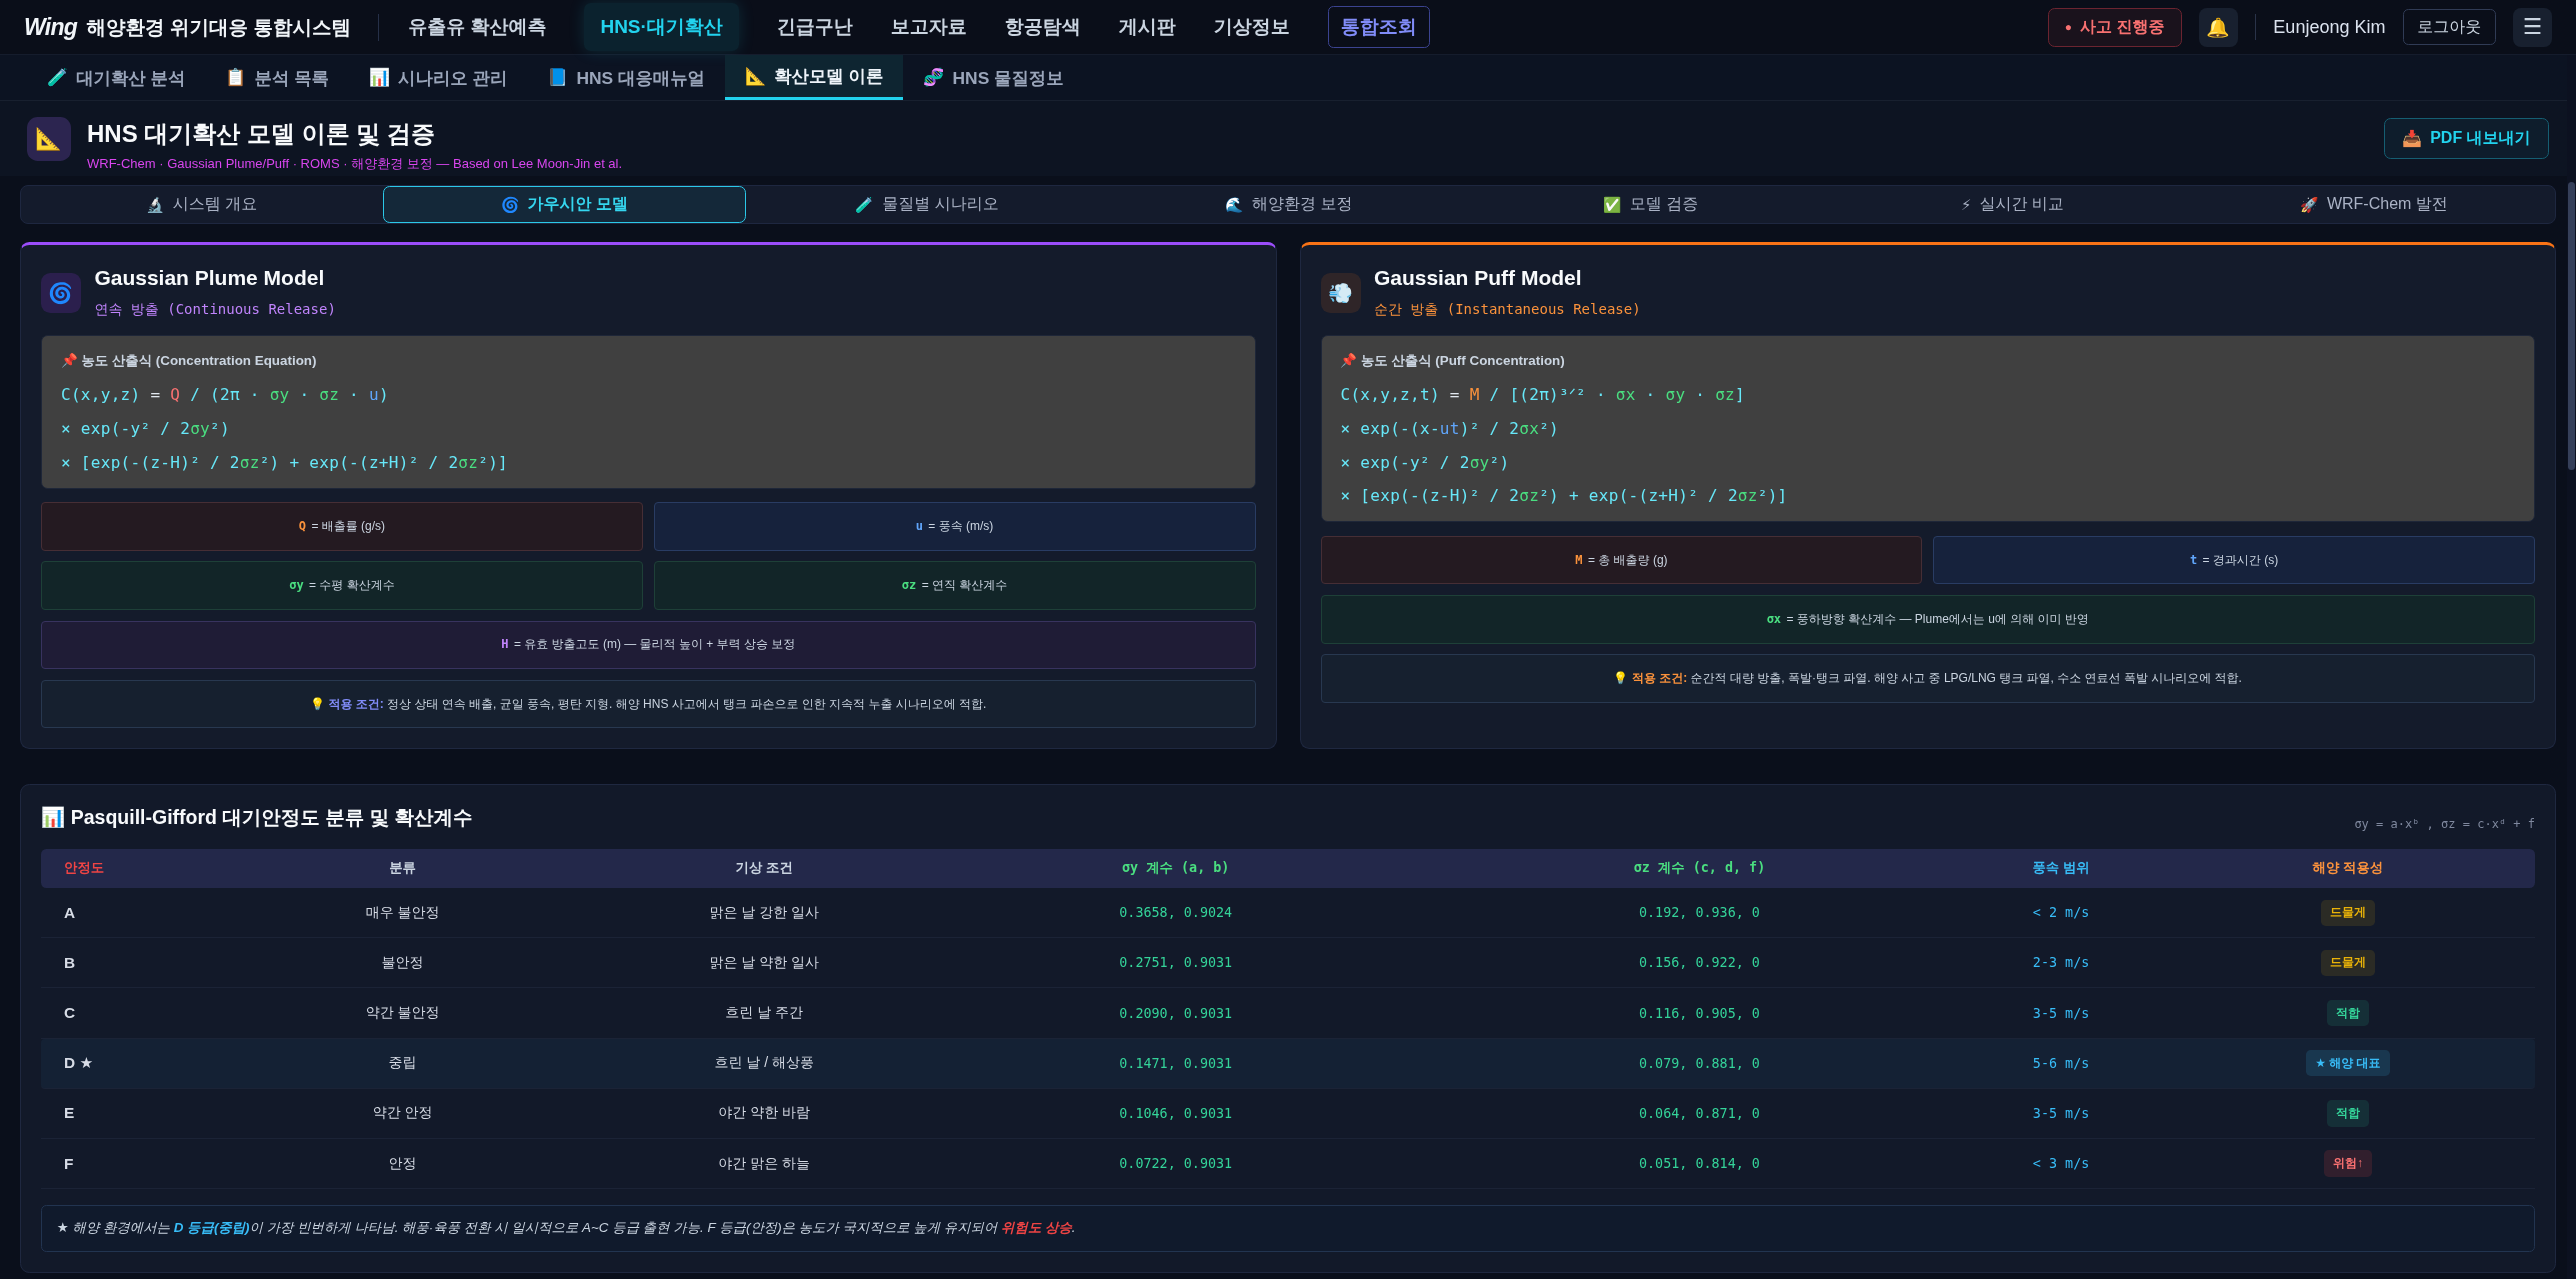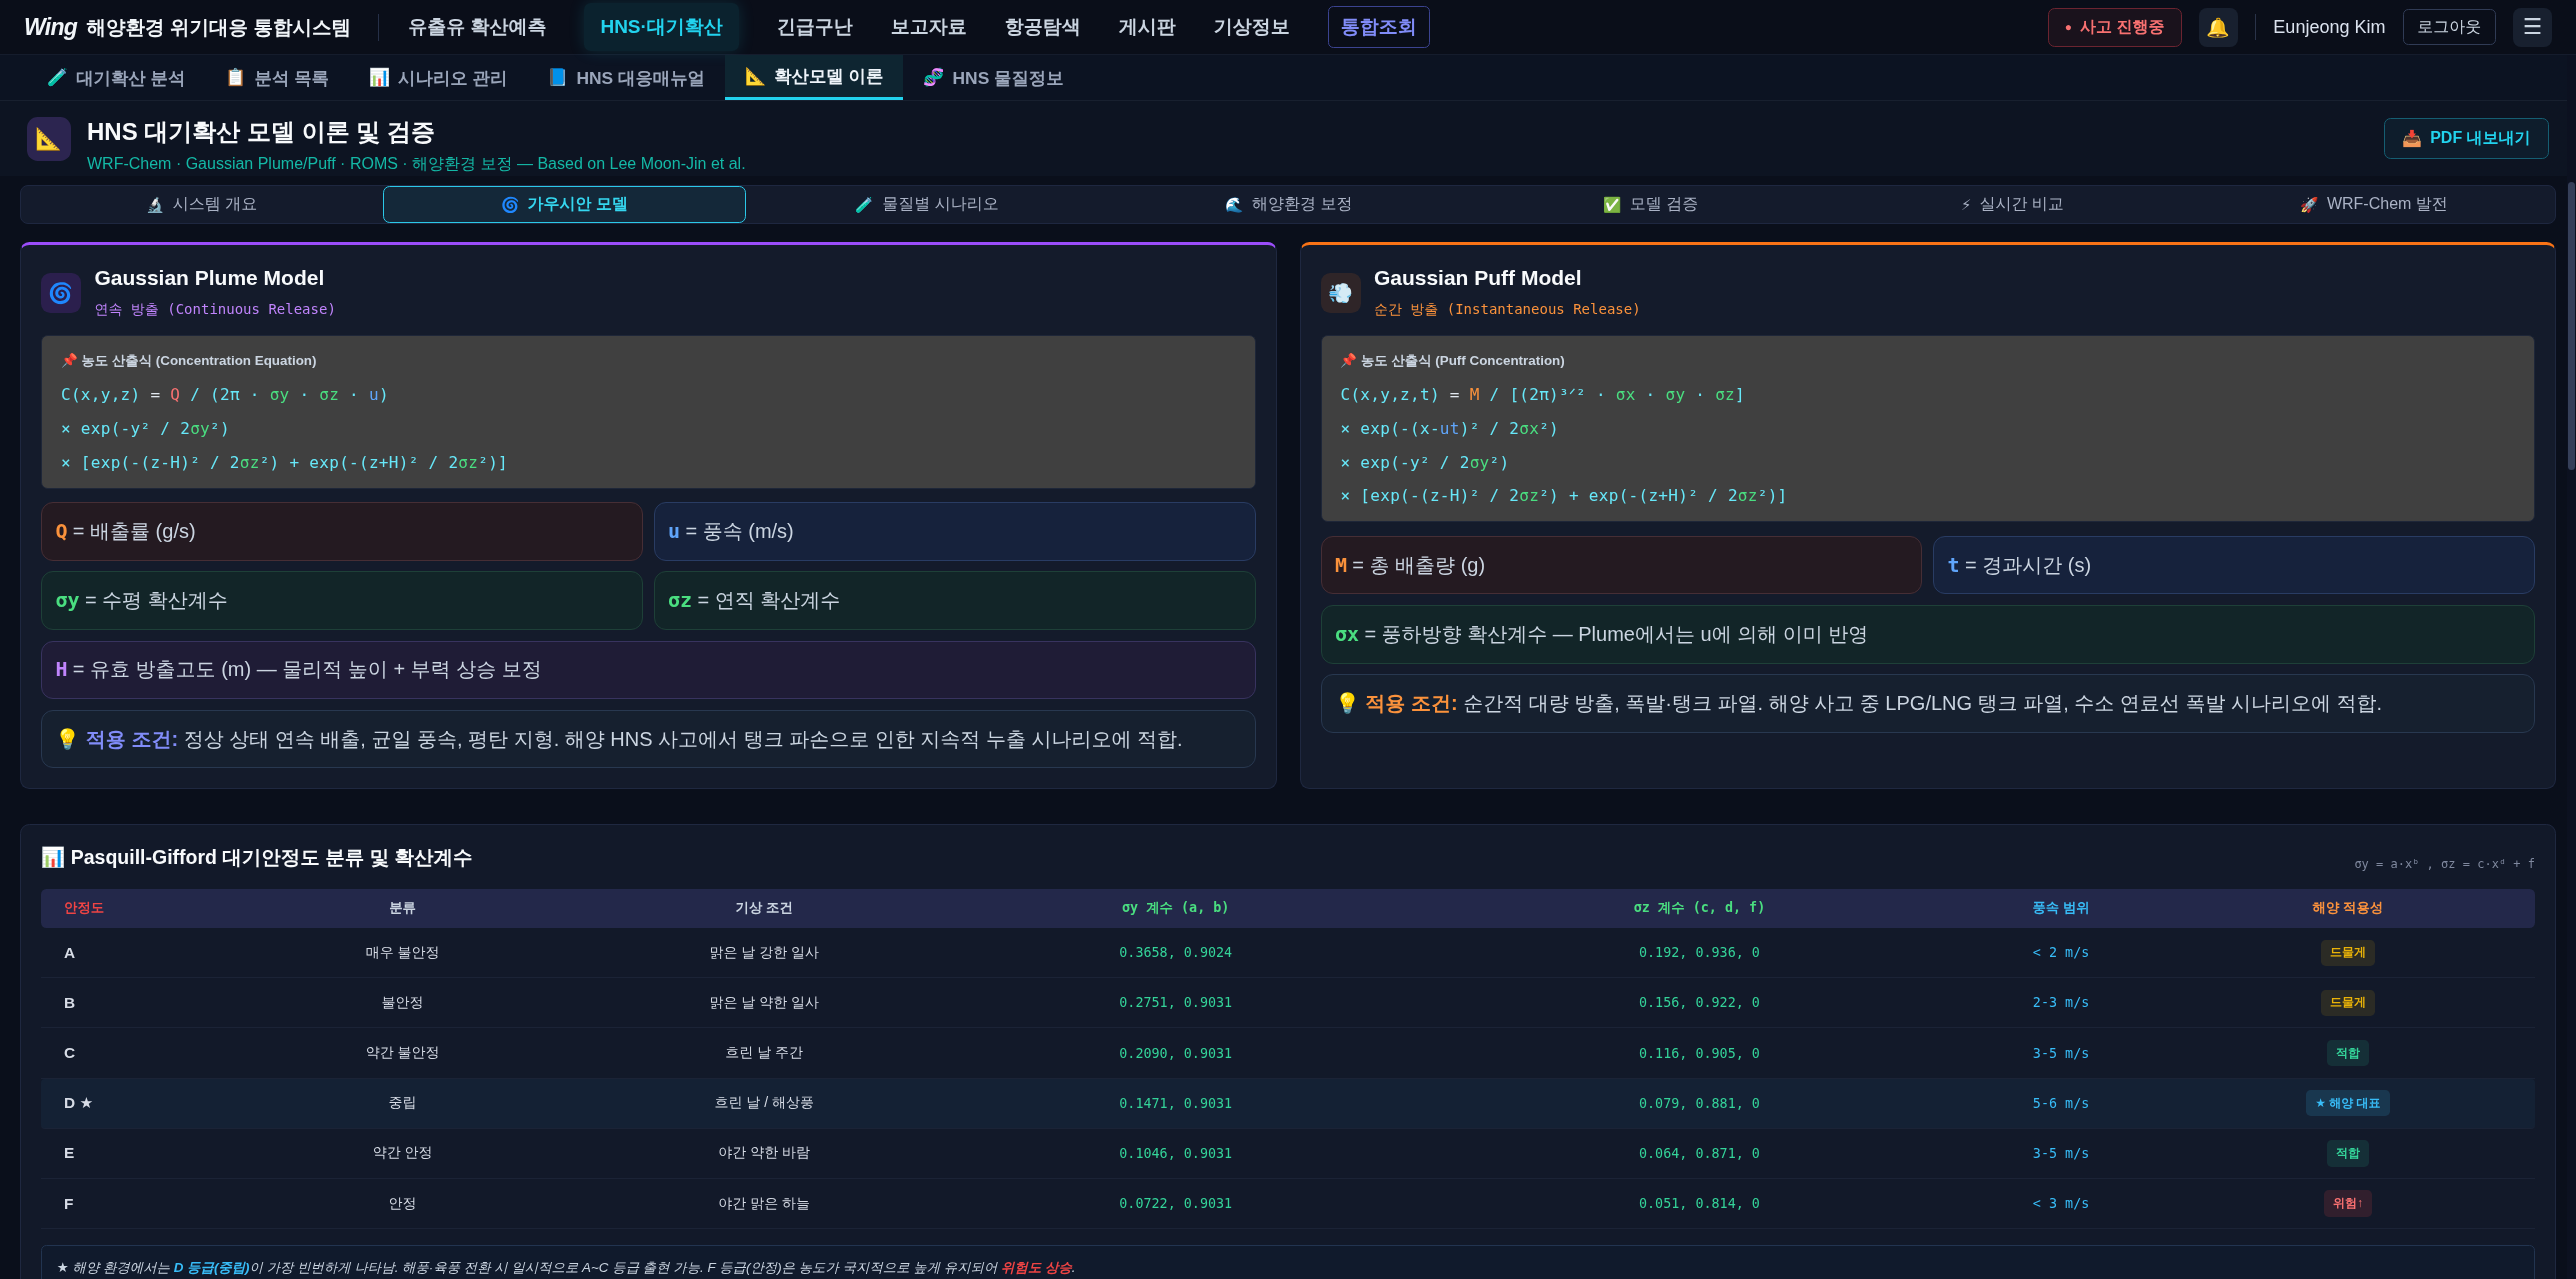--- a/index.html
+++ b/index.html
@@ -38,21 +38,21 @@
     font-weight:700; color:#9aa5ba; cursor:pointer; white-space:nowrap; }
   .subnav-item .icn { font-size:17px; }
   .subnav-item.active { background:#0e2531; color:#eef4fa; border-bottom:3.4px solid #22d3ee; }
 
   
   .page-header { height:75px; background:#0d1422; display:flex; align-items:center; padding:0 27px; }
   .ph-icon { width:44px; height:44px; border-radius:10.7px; background:#2c2550; display:flex;
     align-items:center; justify-content:center; font-size:21.5px; }
   .ph-text { margin-left:16px;margin-top:14px; }
   .ph-title { font-size:24px; font-weight:700; color:#f8fafc; }
-  .ph-sub { font-size:16px; color:#14b8a6; margin-top:5.4px; }
+  .ph-sub { font-size:13px; color:#d946ef; margin-top:5.4px; }
   .pdf-btn { margin-left:auto; display:flex; align-items:center; gap:8px; color:#22d3ee;
     border:1px solid #155e72; background:rgba(34,211,238,.05); font-size:16px; font-weight:700;
     padding:9.4px 17.4px; border-radius:6.7px; cursor:pointer; white-space:nowrap; }
 
   
   .tabbar { margin:9.4px 20px 0 20px; background:#141b2c; border:0.7px solid #1e2740; border-radius:8px;
     height:39px; display:flex; align-items:stretch; }
   .tab { flex:1; display:flex; align-items:center; justify-content:center; gap:8px; font-size:16px;
     color:#aab2c5; cursor:pointer; white-space:nowrap; }
   .tab .icn { font-size:14.8px; }
@@ -75,21 +75,21 @@
   .plume .mc-sub { color:#c084fc; }
   .puff  .mc-sub { color:#fb923c; }
   .formula-block { margin-top:16px; background:#404040; border:0.7px solid #1e2638; border-radius:6.7px;
     padding:16px 19px; }
   .formula-label { font-size:13.4px; font-weight:700; color:#cbd5e1; }
   .f-line { font-family:"DejaVu Sans Mono","Liberation Mono",monospace; font-size:16px; margin-top:14.8px;
     letter-spacing:0.3px; white-space:nowrap; }
   .c-cyan{color:#67e8f9} .c-red{color:#f87171} .c-orange{color:#fb923c} .c-green{color:#4ade80}
   .c-blue{color:#60a5fa} .c-purple{color:#c084fc} .c-white{color:#e2e8f0}
   .param-grid { display:grid; grid-template-columns:1fr 1fr; gap:10.7px; margin-top:13.4px; }
-  .param-box { border-radius:12px; padding:14.8px 13.4px; font-size:20px; color:#cbd5e1; }
+  .param-box { border-radius:4px; padding:14.8px 13.4px; font-size:12px; color:#cbd5e1;text-align:center; }
   .param-box.full { grid-column:1 / span 2; }
   .pb-red   { background:#241a21; border:0.7px solid #462e35; }
   .pb-blue  { background:#16223c; border:0.7px solid #293c63; }
   .pb-green { background:#122528; border:0.7px solid #1e4038; }
   .pb-purple{ background:#1f1c36; border:0.7px solid #38335f; }
   .pb-note  { background:#16202f; border:0.7px solid #283850; }
   .psym { font-family:"DejaVu Sans Mono","Liberation Mono",monospace; font-weight:700; margin-right:5.4px; }
   .note-label { font-weight:700; }
   .plume .note-label { color:#818cf8; }
   .puff  .note-label { color:#fb923c; }

